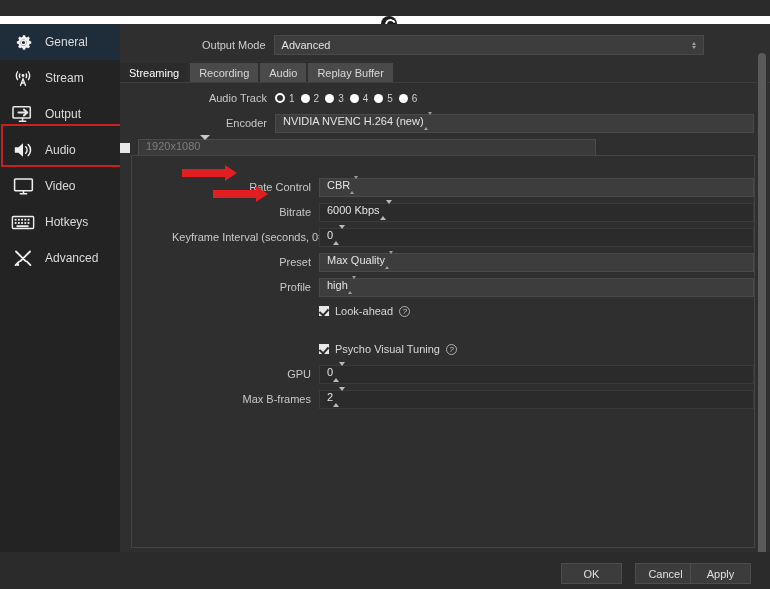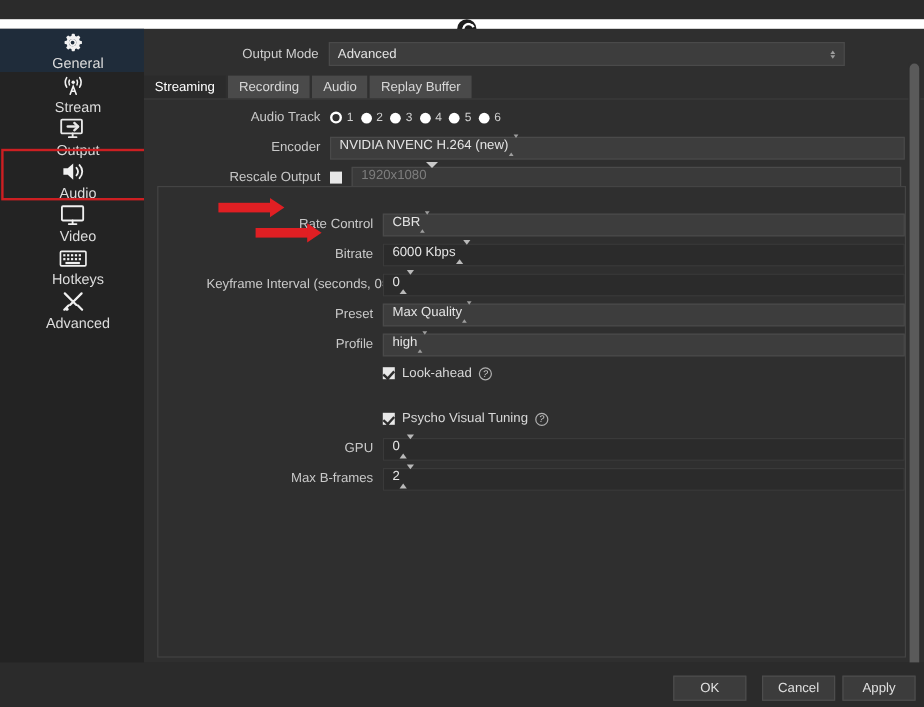--- a/index.html
+++ b/index.html
@@ -44,21 +44,21 @@
   }
 
   
   .sidebar {
     position: absolute; left: 0; top: 24px; width: 120px; height: 541px;
     background: #232323;
   }
   .side-item {
     position: relative;
     height: 36px; display: flex; align-items: center;
-    padding-left: 10px; color: #d4d4d4; font-size: 12px; flex-direction: column;
+    padding-left: 10px; color: #d4d4d4; font-size: 12px;
   }
   .side-item.active { background: #1f2c3a; }
   .side-item .ico {
     width: 26px; height: 22px; flex: none; margin-right: 9px;
     display: flex; align-items: center; justify-content: center;
   }
   .side-item .lbl { color: #dcdcdc; }
 
   
   .red-box {
@@ -217,21 +217,21 @@
     background: #2b2b2b;
   }
   .btn {
     position: absolute; top: 11px; height: 21px; width: 61px;
     background: #3c3c3c; border: 1px solid #4d4d4d;
     color: #e0e0e0; font-size: 11px;
     display: flex; align-items: center; justify-content: center;
   }
   #btn-ok { right: 148px; }
   #btn-cancel { right: 74px; }
-  #btn-apply { right: 7px; }
+  #btn-apply { right: 19px; }
 </style>
 </head>
 <body>
 
 <div id="app">
 
   <div class="titlebar">
     <div class="tb-logo"></div>
     <div class="tb-title">Settings</div>
     <div class="tb-close">✕</div>
@@ -389,21 +389,20 @@
         <span class="rlabel">Encoder</span>
         <span class="field" style="width:479px">
           <span>NVIDIA NVENC H.264 (new)</span>
           <span class="spin">
             <i class="caret-up sm"></i><i class="caret-dn sm"></i>
           </span>
         </span>
       </div>
 
       <div class="row">
-        <span class="rlabel">Rescale Output</span>
         <i class="cbox off" style="margin-right:8px"></i>
         <span class="field disabled" style="width:458px">
           <span>1920x1080</span>
           <span class="spin"><i class="caret-dn big"></i></span>
         </span>
       </div>
     </div>
 
     <div class="encpanel">
 

